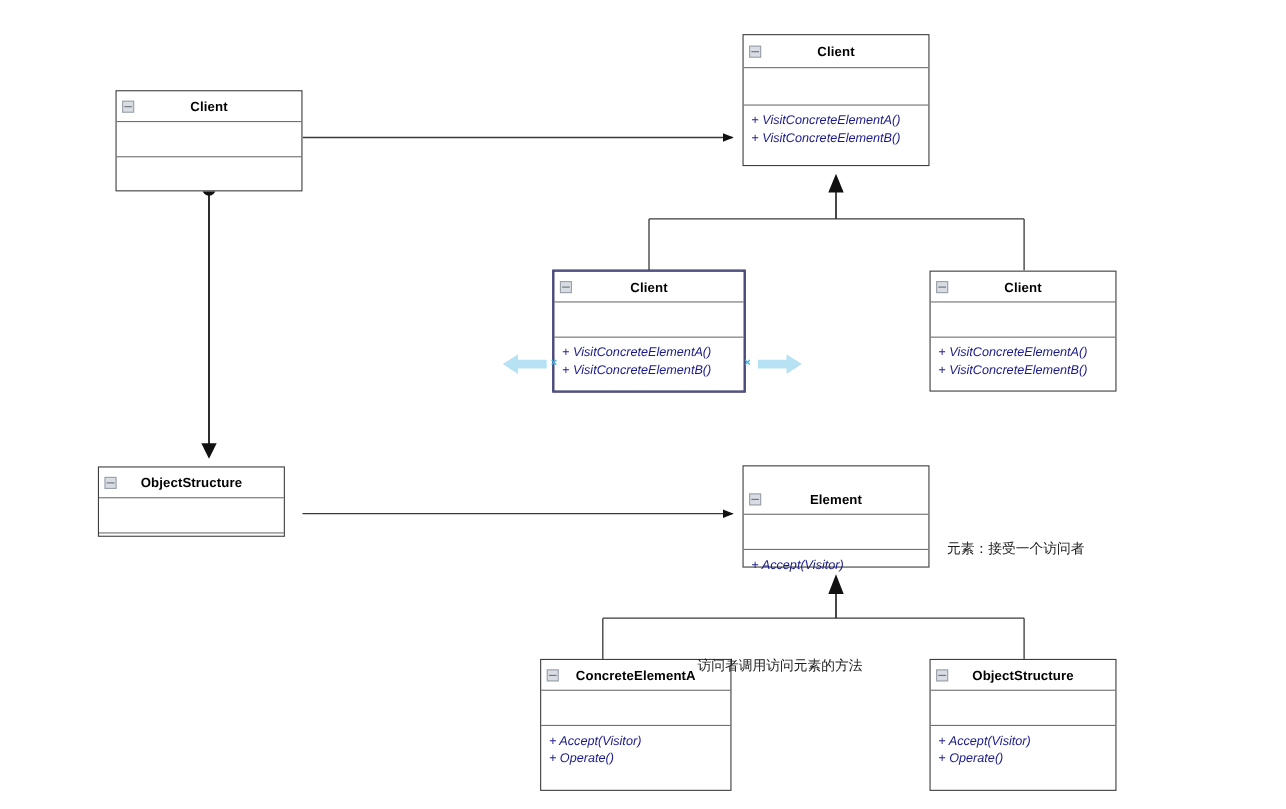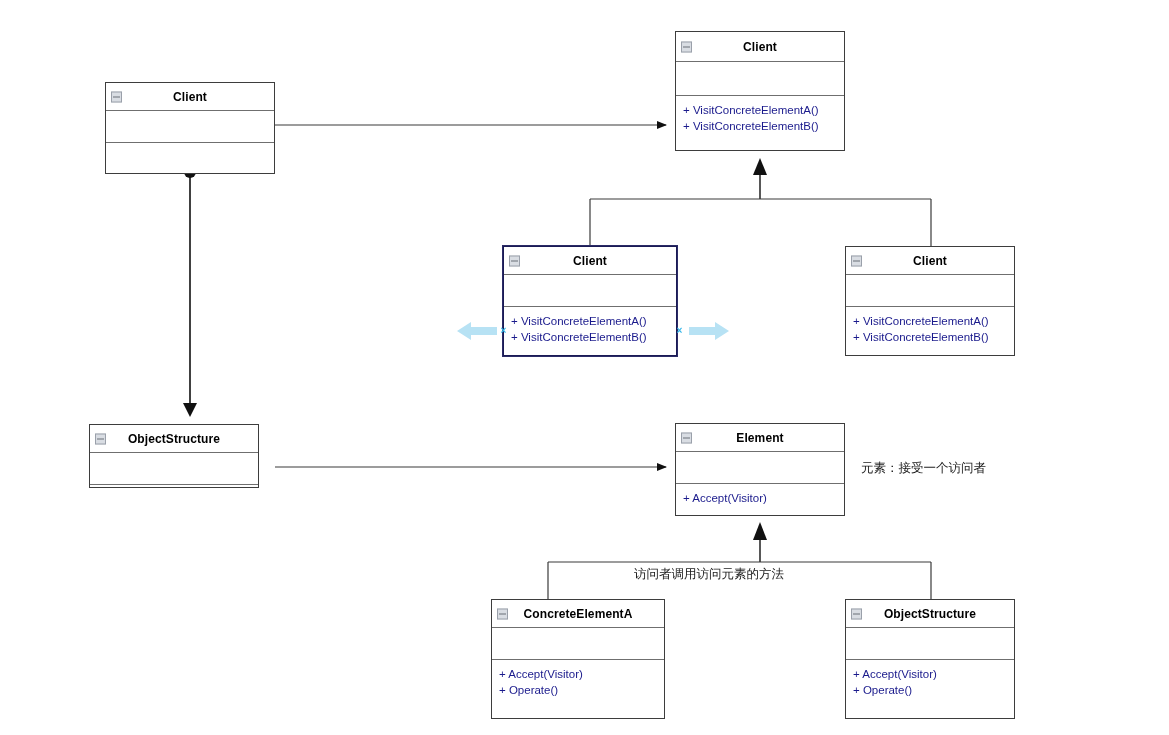--- a/index.html
+++ b/index.html
@@ -82,35 +82,37 @@
   }
   .uml-attrs {
     flex: none;
     border-bottom: 1px solid #6f6f6f;
     box-sizing: border-box;
   }
   .uml-ops {
     flex: 1 1 auto;
     box-sizing: border-box;
     padding: 6px 7px 0 7px;
+    font-style: italic;
   }
   .op-line {
     font-size: 11.5px;
     color: #1a1a8c;
     line-height: 16px;
     white-space: nowrap;
   }
 
   
   .note-text {
     position: absolute;
     font-size: 12.5px;
     color: #1a1a1a;
     white-space: nowrap;
     line-height: 1;
+    margin-top: 31px;
   }
 
   
   .resize-arrow {
     position: absolute;
     width: 44px;
     height: 26px;
     pointer-events: auto;
   }
   .handle-x {
@@ -219,21 +221,21 @@
       </div>
       <div class="uml-class" style="left: 89px; top: 424px; width: 170px; height: 64px;">
         <div class="uml-header" style="height: 28px;">
           <span class="collapse-icon"></span>
           <span class="uml-title">ObjectStructure</span>
         </div>
         <div class="uml-attrs" style="height: 32px;"></div>
         <div class="uml-ops"></div>
       </div>
       <div class="uml-class" style="left: 675px; top: 423px; width: 170px; height: 93px;">
-        <div class="uml-header" style="height: 28px;">
+        <div class="uml-header" style="height: 28px; margin-top: 16px;">
           <span class="collapse-icon"></span>
           <span class="uml-title">Element</span>
         </div>
         <div class="uml-attrs" style="height: 32px;"></div>
         <div class="uml-ops">
           <div class="op-line">+ Accept(Visitor)</div>
         </div>
       </div>
       <div class="uml-class" style="left: 491px; top: 599px; width: 174px; height: 120px;">
         <div class="uml-header" style="height: 28px;">

